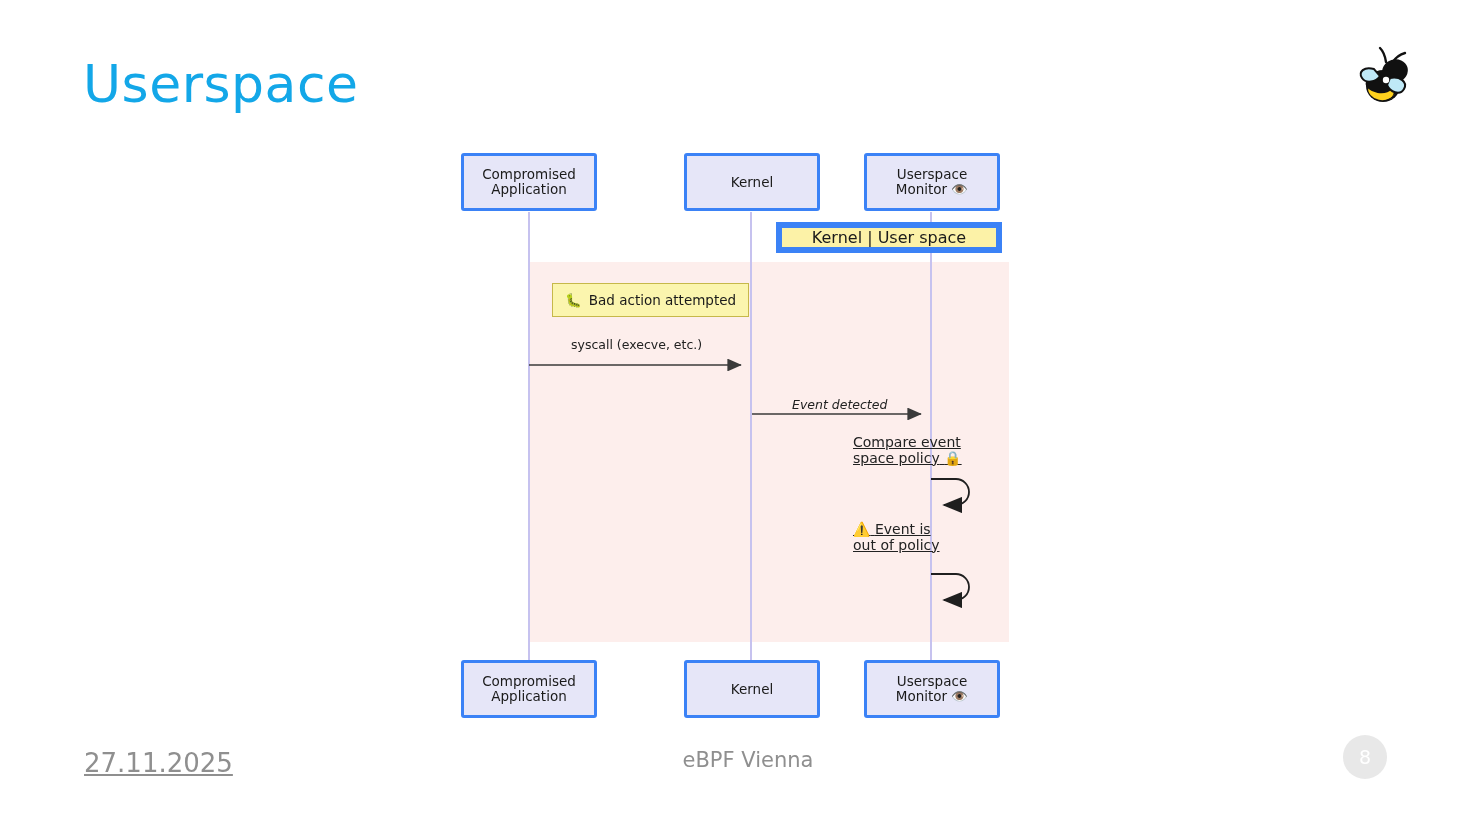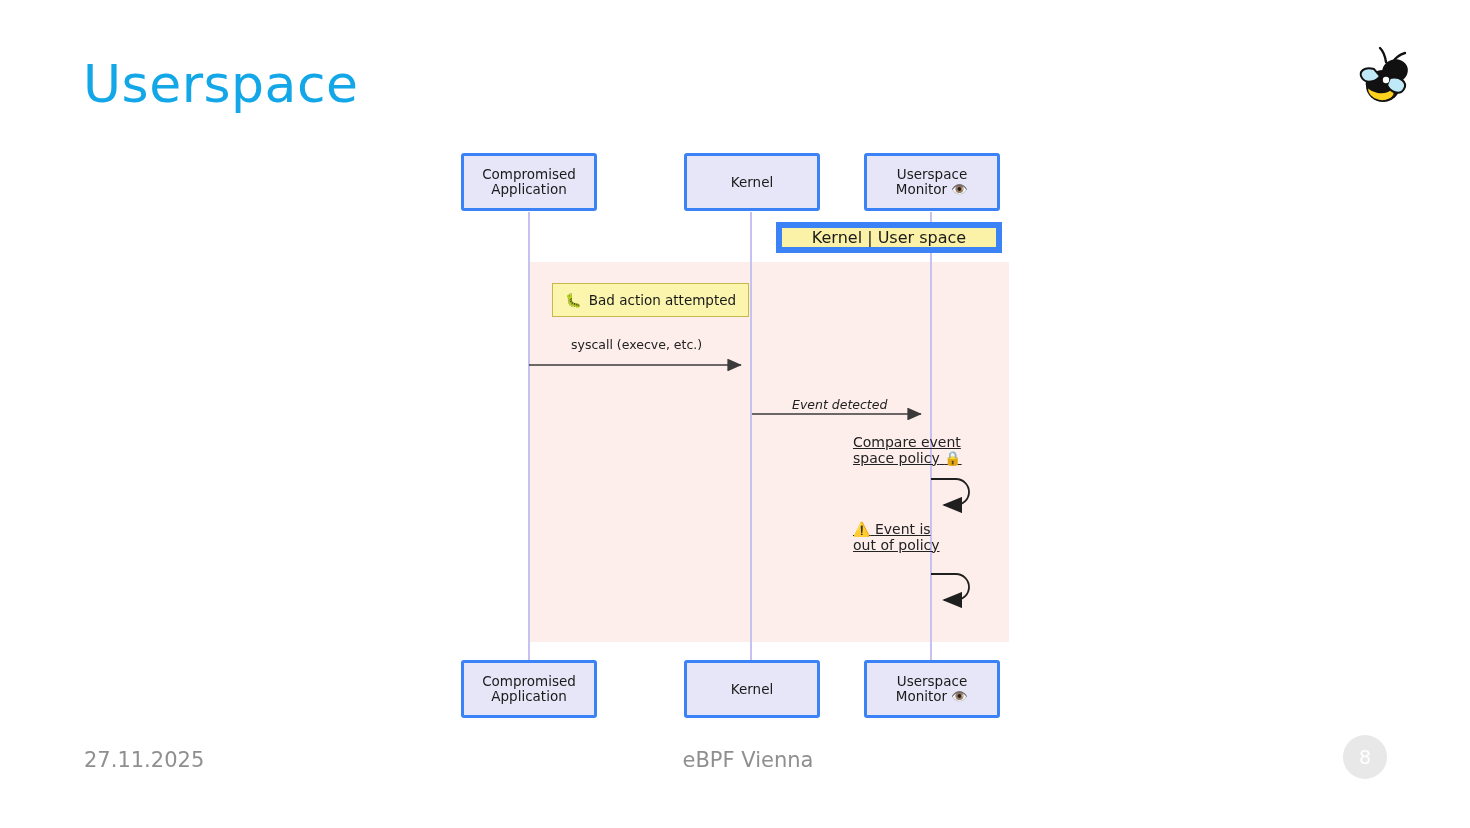--- a/index.html
+++ b/index.html
@@ -159,22 +159,23 @@
   #label-outpolicy { left: 853px; top: 522px; }
 
   .emoji { font-family: "DejaVu Sans", sans-serif; }
 
   
   #footer-date {
     position: absolute;
     left: 84px;
     top: 748px;
     font-family: "DejaVu Sans", sans-serif;
-    font-size: 21px;
+    font-size: 26px;
     color: #8f8f8f;
+    text-decoration: underline;
   }
   #footer-center {
     position: absolute;
     left: 0;
     top: 748px;
     width: 1470px;
     text-align: center;
     font-family: "DejaVu Sans", sans-serif;
     font-size: 21px;
     color: #8f8f8f;

